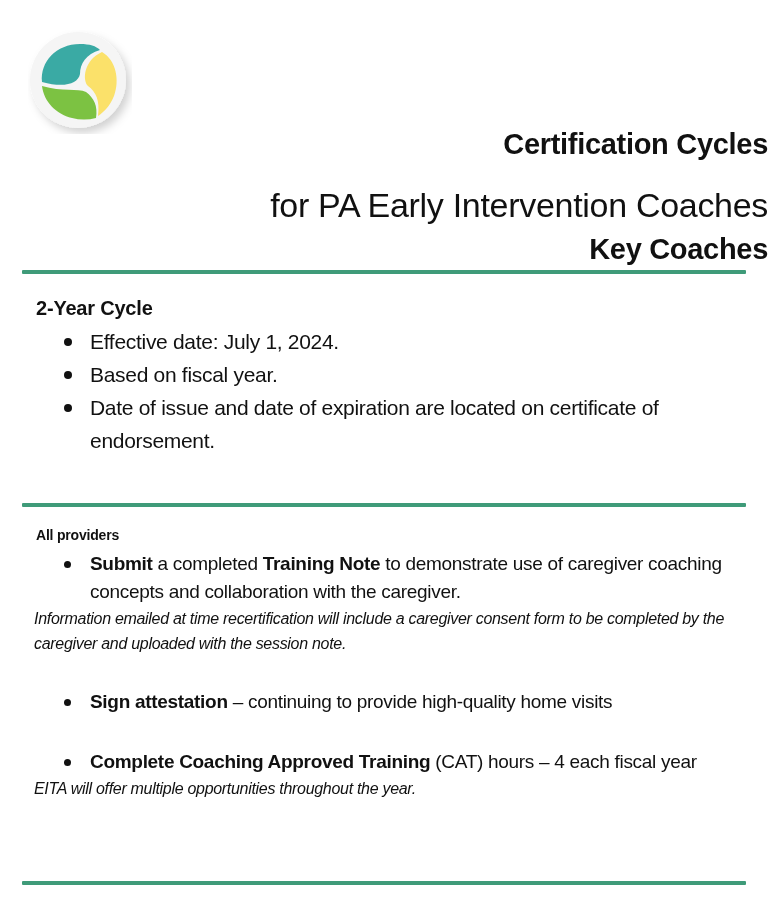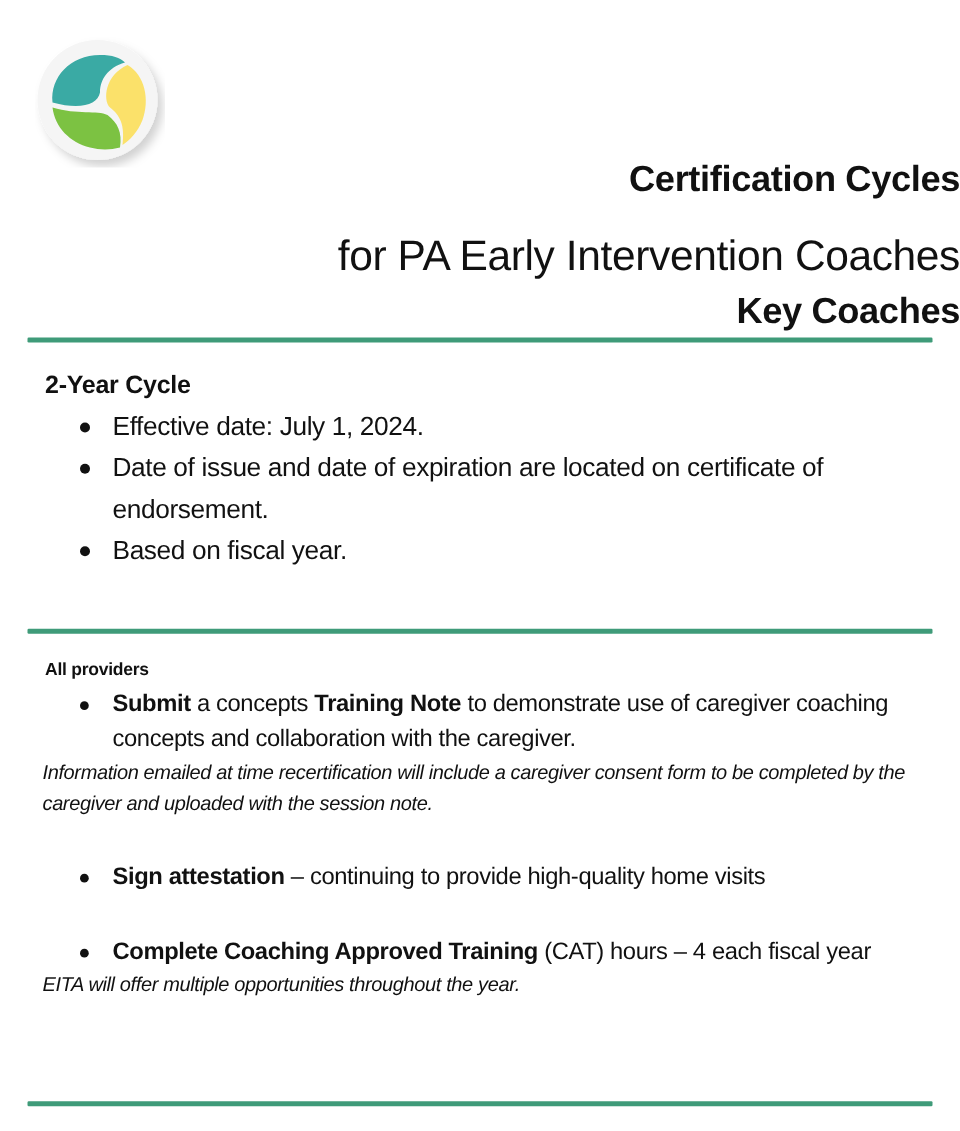--- a/index.html
+++ b/index.html
@@ -69,31 +69,31 @@
   <div class="title-sub">for PA Early Intervention Coaches</div>
   <div class="title-key">Key Coaches</div>
 </div>
 
 <div class="divider" style="top:270px;"></div>
 
 <div class="section" style="top:294px;">
   <div class="h3">2-Year Cycle</div>
   <ul class="big" style="margin-top:3px;">
     <li>Effective date: July 1, 2024.</li>
+    <li>Based on fiscal year.</li>
     <li style="width:580px;">Date of issue and date of expiration are located on certificate of endorsement.</li>
-    <li>Based on fiscal year.</li>
   </ul>
 </div>
 
 <div class="divider" style="top:503px;"></div>
 
 <div class="section" style="top:522px;">
   <div class="h4">All providers</div>
   <ul class="mid" style="margin-top:2px;">
-    <li style="width:660px;"><span class="bold">Submit</span><span> a concepts </span><span class="bold">Training Note</span><span> to demonstrate use of caregiver coaching concepts and collaboration with the caregiver.</span></li>
+    <li style="width:660px;"><span class="bold">Submit</span><span> a completed </span><span class="bold">Training Note</span><span> to demonstrate use of caregiver coaching concepts and collaboration with the caregiver.</span></li>
   </ul>
   <div class="note" style="margin-left:-2px; width:710px;">Information emailed at time recertification will include a caregiver consent form to be completed by the caregiver and uploaded with the session note.</div>
 
   <ul class="mid" style="margin-top:32px;">
     <li><span class="bold">Sign attestation</span><span> – continuing to provide high-quality home visits</span></li>
   </ul>
 
   <ul class="mid" style="margin-top:32px;">
     <li style="width:650px;"><span class="bold">Complete Coaching Approved Training</span><span> (CAT) hours – 4 each fiscal year</span></li>
   </ul>

